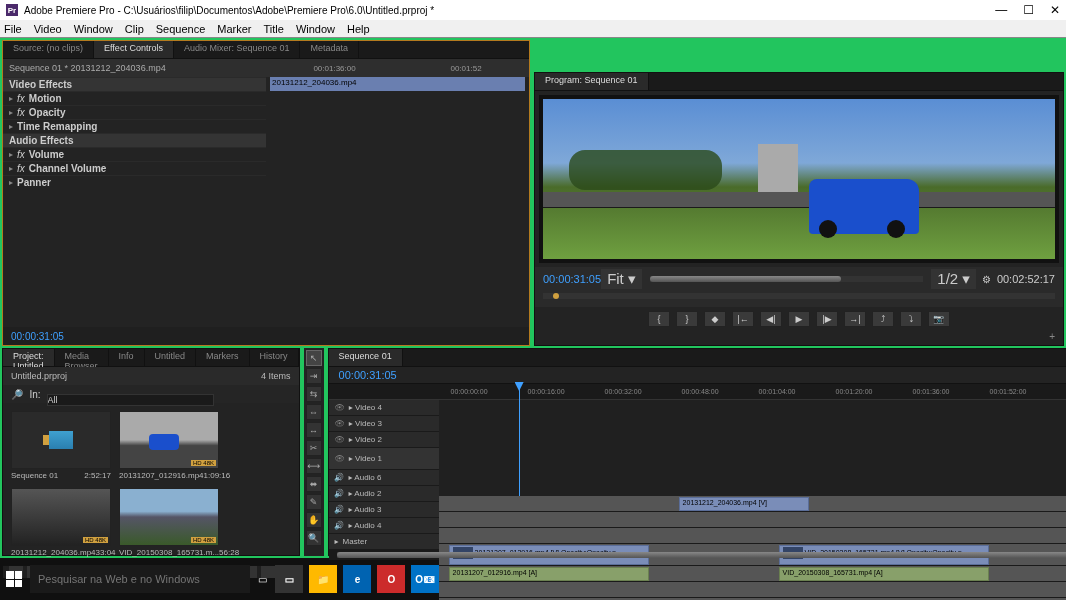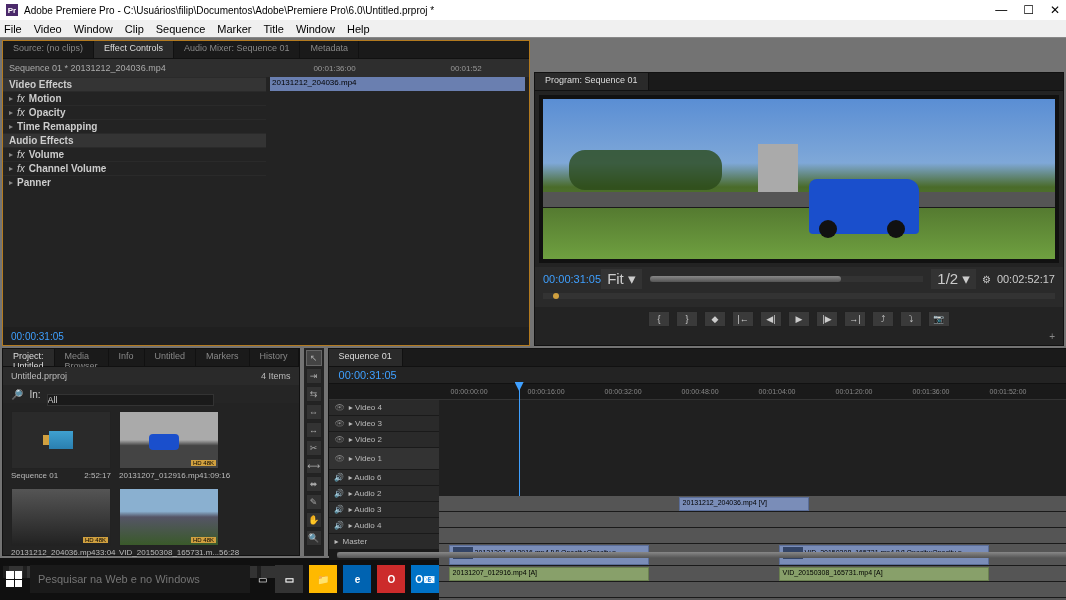--- a/index.html
+++ b/index.html
@@ -2,21 +2,21 @@
 <html><head>
 <meta charset="utf-8">
 <style>
 * { margin: 0; padding: 0; box-sizing: border-box; font-family: "Segoe UI", Arial, sans-serif; }
 body { background: #000; width: 1066px; height: 600px; overflow: hidden; font-size: 10px; color: #ccc; }
 .titlebar { height: 20px; background: #fff; display: flex; align-items: center; padding: 0 6px; color: #000; justify-content: space-between; }
 .titlebar-left { display: flex; align-items: center; gap: 6px; }
 .titlebar-icon { width: 12px; height: 12px; background: #4b2a6b; display: flex; align-items: center; justify-content: center; color: #fff; font-weight: bold; font-size: 8px; }
 .win-controls { display: flex; gap: 16px; font-size: 12px; }
 .menubar { height: 18px; background: #f0f0f0; display: flex; align-items: center; padding: 0 4px; gap: 12px; color: #000; font-size: 11px; border-bottom: 1px solid #888; }
-.app-body { background: #737373; height: 520px; display: flex; flex-direction: column; }
+.app-body { background: #22c55e; height: 520px; display: flex; flex-direction: column; }
 .top-panels { height: 310px; display: flex; gap: 4px; padding: 2px; }
 .bottom-panels { height: 210px; display: flex; gap: 4px; padding: 0 2px 2px; }
 .panel { background: #232323; border: 1px solid #111; display: flex; flex-direction: column; }
 .panel.active { border-color: #b37a1f; }
 .tab-row { height: 18px; display: flex; background: #1a1a1a; border-bottom: 1px solid #111; }
 .tab { padding: 2px 10px; color: #888; font-size: 9px; cursor: pointer; border-right: 1px solid #111; }
 .tab.active { background: #2a2a2a; color: #ddd; }
 .effect-controls { flex: 1; overflow: hidden; }
 .ec-header { height: 18px; display: flex; align-items: center; padding: 0 6px; color: #aaa; font-size: 9px; background: #2e2e2e; }
 .ec-row { height: 14px; display: flex; align-items: center; padding: 0 6px; color: #ccc; gap: 4px; border-top: 1px solid #2a2a2a; }

